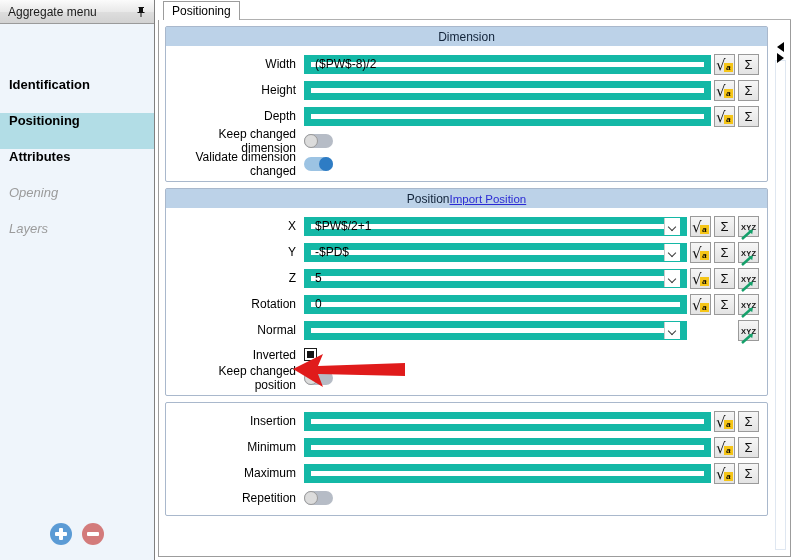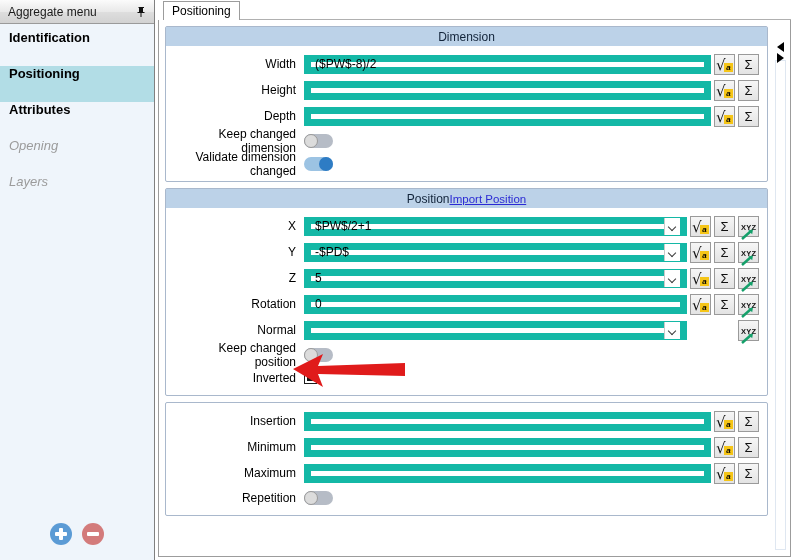--- a/index.html
+++ b/index.html
@@ -26,20 +26,21 @@
   
   .sidebar {
     width: 155px;
     height: 560px;
     background: #eff5fb;
     border-right: 1px solid #808080;
     box-sizing: border-box;
     display: flex;
     flex-direction: column;
     position: relative;
+    gap: 47px;
   }
   .sidebar-header {
     height: 24px;
     background: linear-gradient(to bottom, #fbfbfb 0%, #e9e9e9 50%, #dedede 51%, #d2d2d2 100%);
     border-bottom: 1px solid #9a9a9a;
     display: flex;
     align-items: center;
     padding: 0 6px 0 8px;
     box-sizing: border-box;
     font-size: 12px;
@@ -660,30 +661,30 @@
                   <span class="xyztxt">XYZ</span>
                   <svg class="arrow" viewBox="0 0 13 11">
                     <path d="M1 10 L10 2" stroke="#14a06a" stroke-width="2.4" fill="none"></path>
                     <path d="M12 0.5 L11.2 5.2 L7.2 1.4 Z" fill="#14a06a"></path>
                   </svg>
                 </span>
               </div>
             </div>
 
             <div class="row short">
+              <div class="lbl">Inverted</div>
+              <div class="cbox">
+                <span class="fill"></span>
+              </div>
+            </div>
+
+            <div class="row short">
               <div class="lbl">Keep changed position</div>
               <div class="toggle off">
                 <span class="knob"></span>
-              </div>
-            </div>
-
-            <div class="row short">
-              <div class="lbl">Inverted</div>
-              <div class="cbox">
-                <span class="fill"></span>
               </div>
             </div>
 
           </div>
         </div>
 
         <div class="group">
           <div class="group-body">
 
             <div class="row">

